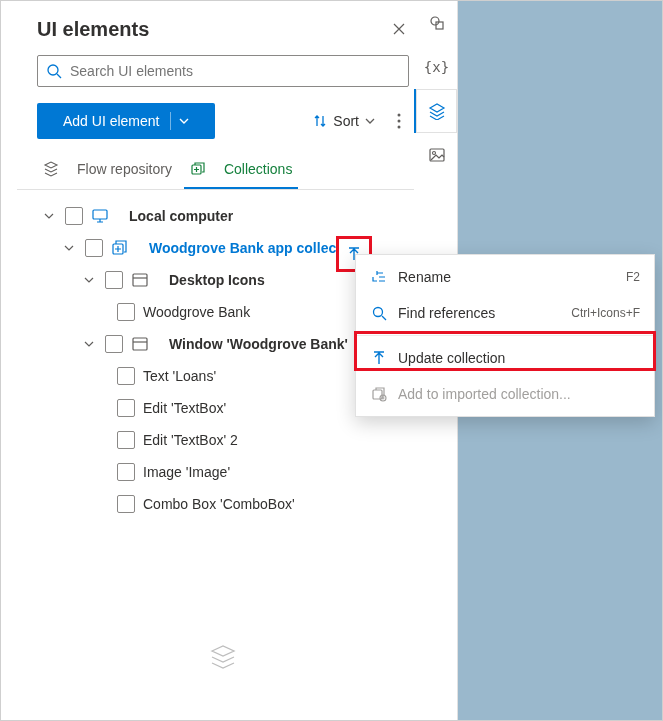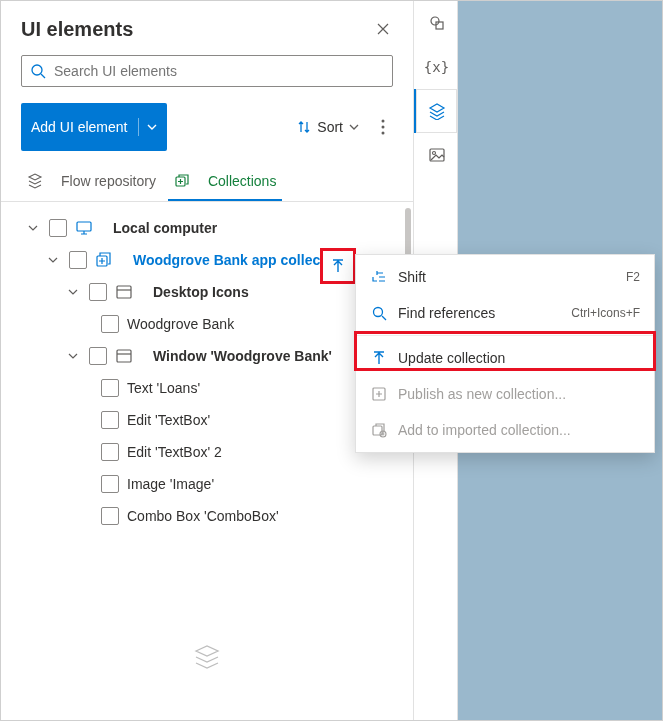--- a/index.html
+++ b/index.html
@@ -13,21 +13,21 @@
   .viewport {
     width: 663px;
     height: 721px;
     position: relative;
     border: 1px solid #cfcfcf;
     overflow: hidden;
     background: #fff;
   }
   .panel {
     position: absolute;
-    left: 0; top: 0;
+    left: 16px; top: 0;
     width: 413px; height: 100%;
     border-right: 1px solid #e1e1e1;
     background: #fff;
     display: flex;
     flex-direction: column;
   }
   .panel-header {
     display: flex;
     align-items: center;
     justify-content: space-between;
@@ -65,24 +65,24 @@
   .toolbar {
     display: flex;
     align-items: center;
     padding: 6px 16px 12px 20px;
   }
   .add-btn {
     background: #0078d4;
     color: #fff;
     border: none;
     border-radius: 2px;
-    height: 48px;
-    display: flex;
-    align-items: center;
-    padding: 0 10px;
+    height: 36px;
+    display: flex;
+    align-items: center;
+    padding: 0 26px;
     font-size: 14px;
     cursor: pointer;
   }
   .add-btn .sep {
     width: 1px;
     height: 18px;
     background: rgba(255,255,255,0.45);
     margin: 0 8px 0 10px;
   }
   .spacer { flex: 1; }
@@ -471,50 +471,41 @@
     </div>
   </div>
 
   <div class="context-menu">
     <div class="menu-item">
       <span class="mi-icon">
         <svg width="16" height="16" viewBox="0 0 16 16">
             <path d="M2 12 L6 12 L2 12 L2 8 M6 4 L12 4 M6 4 L6 2 M6 4 L6 6 M8 8 H14 M8 12 H14" stroke="currentColor" stroke-width="1.2" fill="none"></path>
           </svg>
       </span>
-      <span class="mi-label">Shift</span>
+      <span class="mi-label">Rename</span>
       <span class="mi-accel">F2</span>
     </div>
     <div class="menu-item">
       <span class="mi-icon">
         <svg width="16" height="16" viewBox="0 0 16 16">
             <circle cx="7" cy="7" r="4.5" stroke="currentColor" stroke-width="1.3" fill="none"></circle>
             <path d="M11 11 L15 15" stroke="currentColor" stroke-width="1.3"></path>
           </svg>
       </span>
       <span class="mi-label">Find references</span>
       <span class="mi-accel">Ctrl+Icons+F</span>
     </div>
     <div class="menu-sep"></div>
     <div class="menu-item">
       <span class="mi-icon">
         <svg width="16" height="16" viewBox="0 0 16 16">
             <path d="M8 14 V3 M4 7 L8 3 L12 7 M3 2 H13" stroke="currentColor" stroke-width="1.4" fill="none"></path>
           </svg>
       </span>
       <span class="mi-label">Update collection</span>
-    </div>
-    <div class="menu-item disabled">
-      <span class="mi-icon">
-        <svg width="16" height="16" viewBox="0 0 16 16">
-            <rect x="2" y="2" width="12" height="12" rx="1" stroke="currentColor" stroke-width="1.2" fill="none"></rect>
-            <path d="M8 5 V11 M5 8 H11" stroke="currentColor" stroke-width="1.2"></path>
-          </svg>
-      </span>
-      <span class="mi-label">Publish as new collection...</span>
     </div>
     <div class="menu-item disabled">
       <span class="mi-icon">
         <svg width="16" height="16" viewBox="0 0 16 16">
             <rect x="2" y="4" width="9" height="9" rx="1" stroke="currentColor" stroke-width="1.2" fill="none"></rect>
             <path d="M5 4 V2 H13 V10 H11" stroke="currentColor" stroke-width="1.2" fill="none"></path>
             <circle cx="12" cy="12" r="3" stroke="currentColor" stroke-width="1.1" fill="none"></circle>
             <path d="M12 10.5 V13.5 M10.5 12 H13.5" stroke="currentColor" stroke-width="1.1"></path>
           </svg>
       </span>

